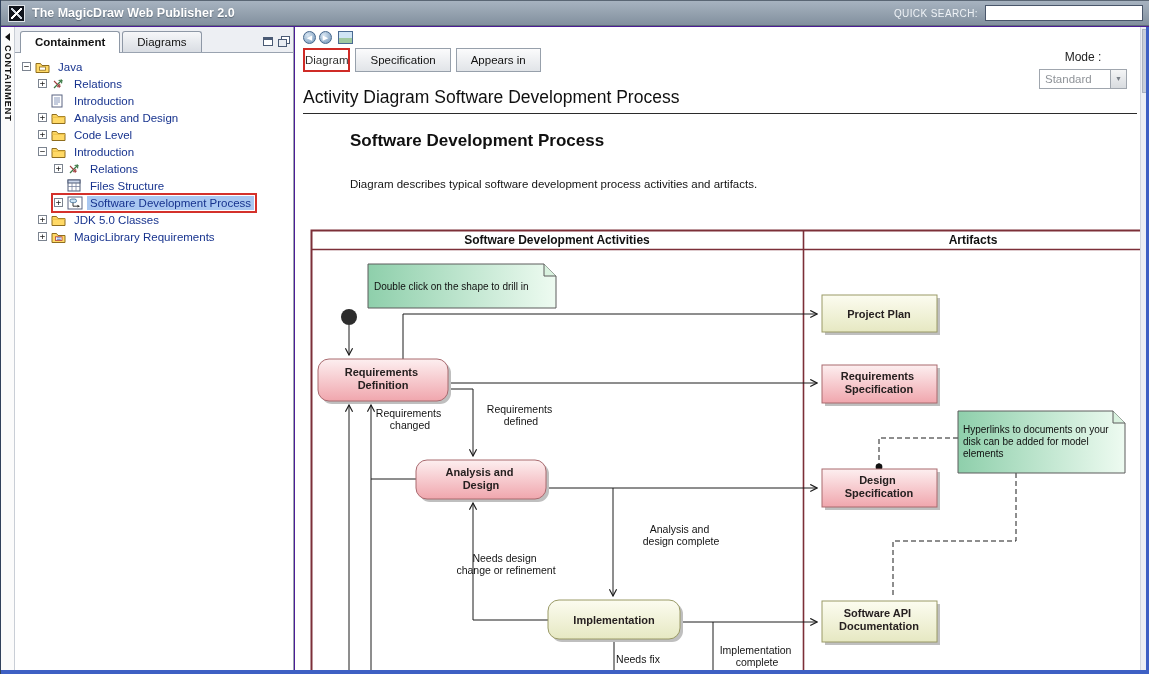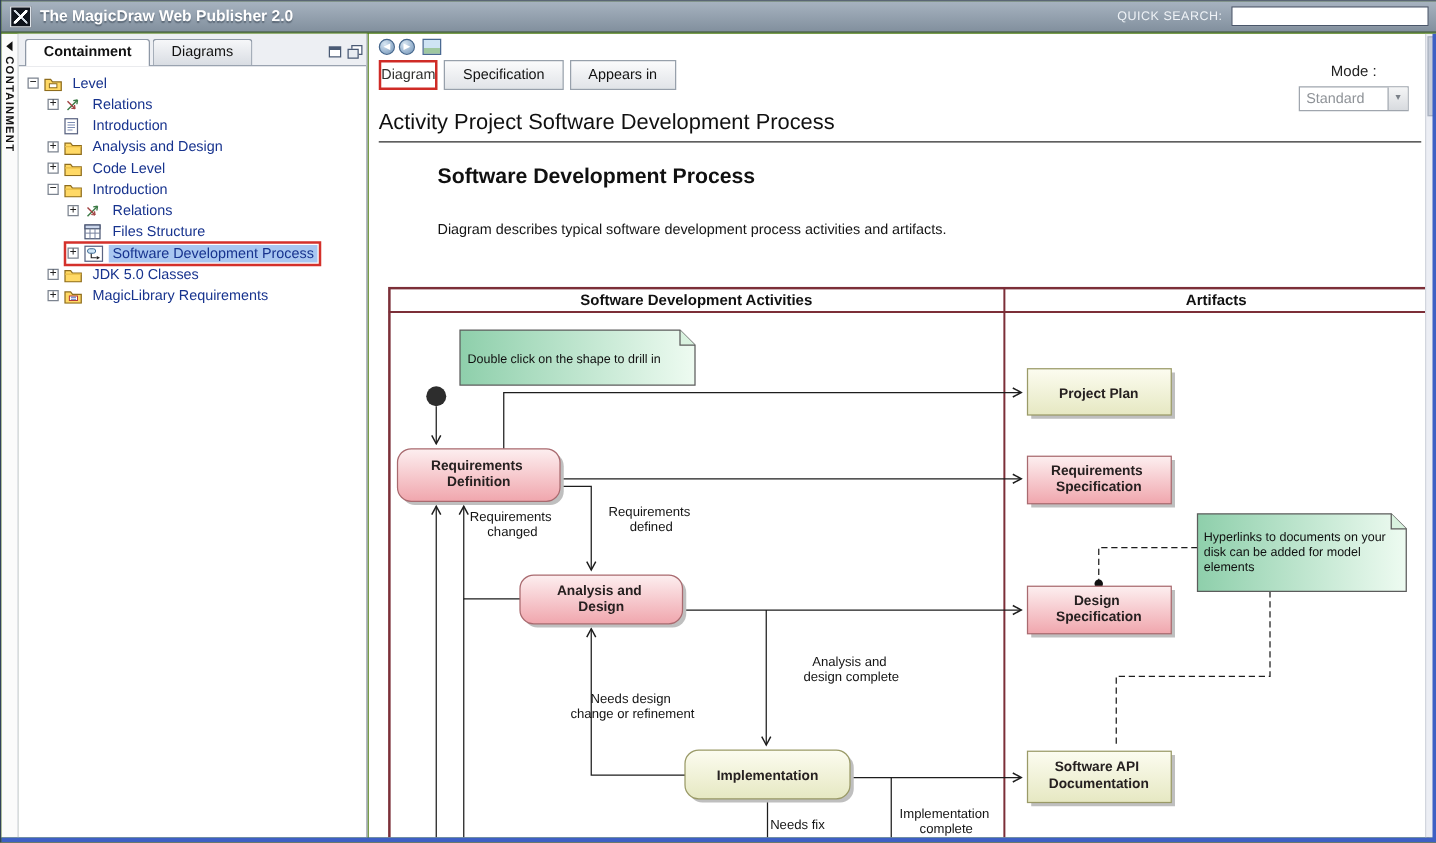--- a/index.html
+++ b/index.html
@@ -1,18 +1,18 @@
 <!DOCTYPE html>
 <html><head>
 <meta charset="utf-8">
 <style>
   html,body{margin:0;padding:0;background:#555;}
   *{box-sizing:border-box;}
   body{font-family:"Liberation Sans","DejaVu Sans",sans-serif;}
-  .window{position:relative;width:1149px;height:674px;background:#4d7c0f;overflow:hidden;
+  .window{position:relative;width:1149px;height:674px;background:#4c1d95;overflow:hidden;
           border-left:1px solid #31425c;}
   
   .titlebar{position:absolute;left:0;top:0;width:1149px;height:26px;
     background:linear-gradient(to bottom,#a7b3c0,#8796a4 55%,#74859４ 100%);
     background:linear-gradient(to bottom,#a7b3c0,#82909e);
     border-top:1px solid #5a6674;border-bottom:1px solid #5f6c7a;
     display:flex;align-items:center;padding:0 7px;gap:7px;}
   .logo{width:17px;height:17px;background:#10141c;border:1px solid #dfe4ea;position:relative;flex:0 0 auto;}
   .logo:before{content:"";position:absolute;left:2px;top:2px;width:11px;height:11px;
     background:linear-gradient(135deg,transparent 44%,#fff 44%,#fff 56%,transparent 56%),
@@ -116,21 +116,21 @@
         <div class="tree-row">
           <span class="tree-indent" style="width: 0px;"></span>
           <span class="row-inner">
             <span class="expander">−</span>
             <span class="ticon">
               <svg width="15" height="13" viewBox="0 0 15 13">
                 <path d="M1 3.5 h4.5 l1.5 2 H14 v7 H1 z" fill="#ffd966" stroke="#8f6d1d"></path>
                 <rect x="4.5" y="7" width="6" height="3.2" fill="#fff" stroke="#8f6d1d" stroke-width="0.8"></rect>
               </svg>
             </span>
-            <span class="tlabel">Level</span>
+            <span class="tlabel">Java</span>
           </span>
         </div>
         <div class="tree-row">
           <span class="tree-indent" style="width: 16px;"></span>
           <span class="row-inner">
             <span class="expander">+</span>
             <span class="ticon">
               <svg width="15" height="13" viewBox="0 0 15 13">
                 <path d="M3 11 L11 3" stroke="#3c7a46" stroke-width="1.2" fill="none"></path>
                 <path d="M11 3 l-3.4 .5 M11 3 l-.5 3.4" stroke="#3c7a46" stroke-width="1.1" fill="none"></path>
@@ -278,21 +278,21 @@
         <div class="ctab">Specification</div>
         <div class="ctab">Appears in</div>
       </div>
     <div class="mode-group">
       <span class="mode-label">Mode :</span>
       <div class="mode-select">
         <span class="val">Standard</span>
         <span class="dd-btn">▼</span>
       </div>
     </div>
-    <div class="page-title">Activity Project Software Development Process</div>
+    <div class="page-title">Activity Diagram Software Development Process</div>
     <div class="title-rule"></div>
     <div class="section-title">Software Development Process</div>
     <div class="descr">Diagram describes typical software development process activities and artifacts.</div>
 
     <div class="diagram-wrap">
       <svg width="834" height="444" viewBox="0 0 834 444">
         <defs>
           <marker id="arr" viewBox="0 0 10 10" refX="8.5" refY="5" markerWidth="9" markerHeight="9" orient="auto">
             <path d="M1,1 L8.5,5 L1,9" fill="none" stroke="#1d1d1d" stroke-width="1.3"></path>
           </marker>

